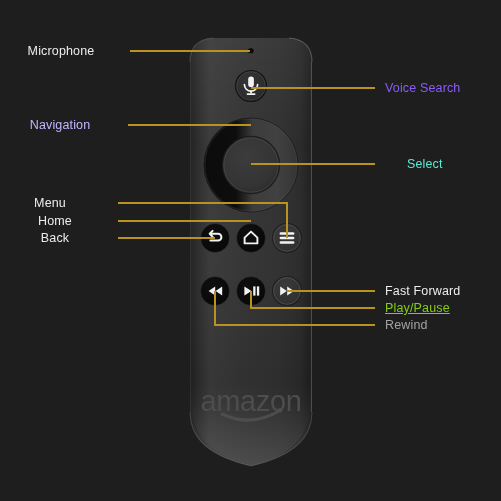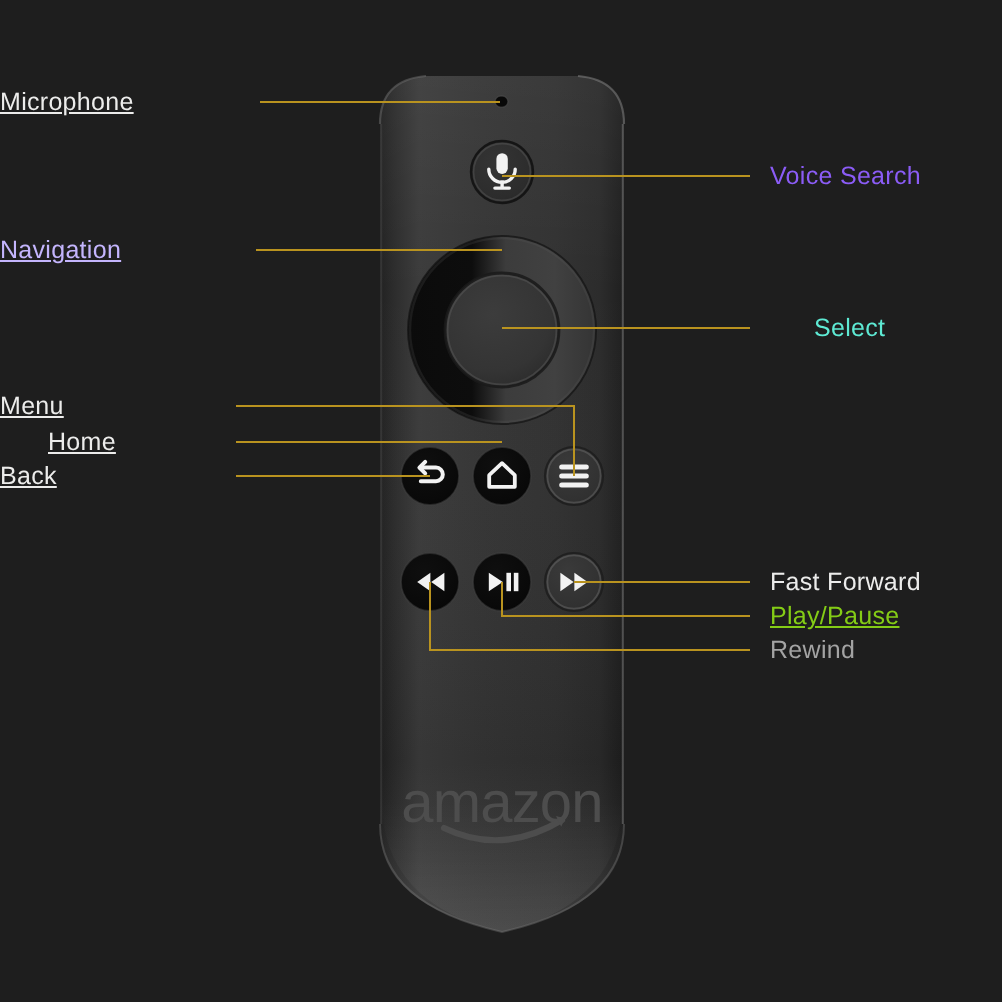--- a/index.html
+++ b/index.html
@@ -13,21 +13,21 @@
   #stage{position:absolute;inset:0;width:501px;height:501px;}
   #svg{position:absolute;left:0;top:0;width:501px;height:501px;}
   .lbl{
     position:absolute;
     color:#ececeb;
     font-size:12.5px;
     letter-spacing:.15px;
     white-space:nowrap;
     line-height:14px;
   }
-  .lbl.r-align{text-align:left;text-decoration:underline;}
+  .lbl.r-align{text-align:center;}
   .lbl.l-align{text-align:left;}
 </style>
 </head>
 <body style="background: rgb(30, 30, 30);">
 
 <div id="stage">
 
   <svg id="svg" viewBox="0 0 501 501">
     <defs>
 
@@ -199,21 +199,21 @@
       <line x1="251" y1="164" x2="375" y2="164"></line>
       <line x1="287" y1="291" x2="375" y2="291"></line>
       <polyline points="251,291 251,308 375,308"></polyline>
       <polyline points="215,291 215,325 375,325"></polyline>
     </g>
   </svg>
 
   <div class="lbl r-align" style="left: 0px; top: 44px; width: 122px; color: rgb(236, 236, 235);">Microphone</div>
   <div class="lbl r-align" style="left: 0px; top: 118px; width: 120px; color: #c4b5fd;">Navigation</div>
   <div class="lbl r-align" style="left: 0px; top: 196px; width: 100px; color: rgb(236, 236, 235);">Menu</div>
-  <div class="lbl r-align" style="left: 0px; top: 214px; width: 110px; color: rgb(236, 236, 235); padding-left: 24px;">Home</div>
+  <div class="lbl r-align" style="left: 0px; top: 214px; width: 110px; color: rgb(236, 236, 235);">Home</div>
   <div class="lbl r-align" style="left: 0px; top: 231px; width: 110px; color: rgb(236, 236, 235);">Back</div>
 
   <div class="lbl l-align" style="left: 385px; top: 81px; color: #8b5cf6;">Voice Search</div>
   <div class="lbl l-align" style="left: 407px; top: 157px; color: #5eead4;">Select</div>
   <div class="lbl l-align" style="left: 385px; top: 284px; color: rgb(236, 236, 235);">Fast Forward</div>
   <div class="lbl l-align" style="left: 385px; top: 301px; color: #84cc16; text-decoration: underline;">Play/Pause</div>
   <div class="lbl l-align" style="left: 385px; top: 318px; color: #a3a3a3;">Rewind</div>
 
 </div>
 

